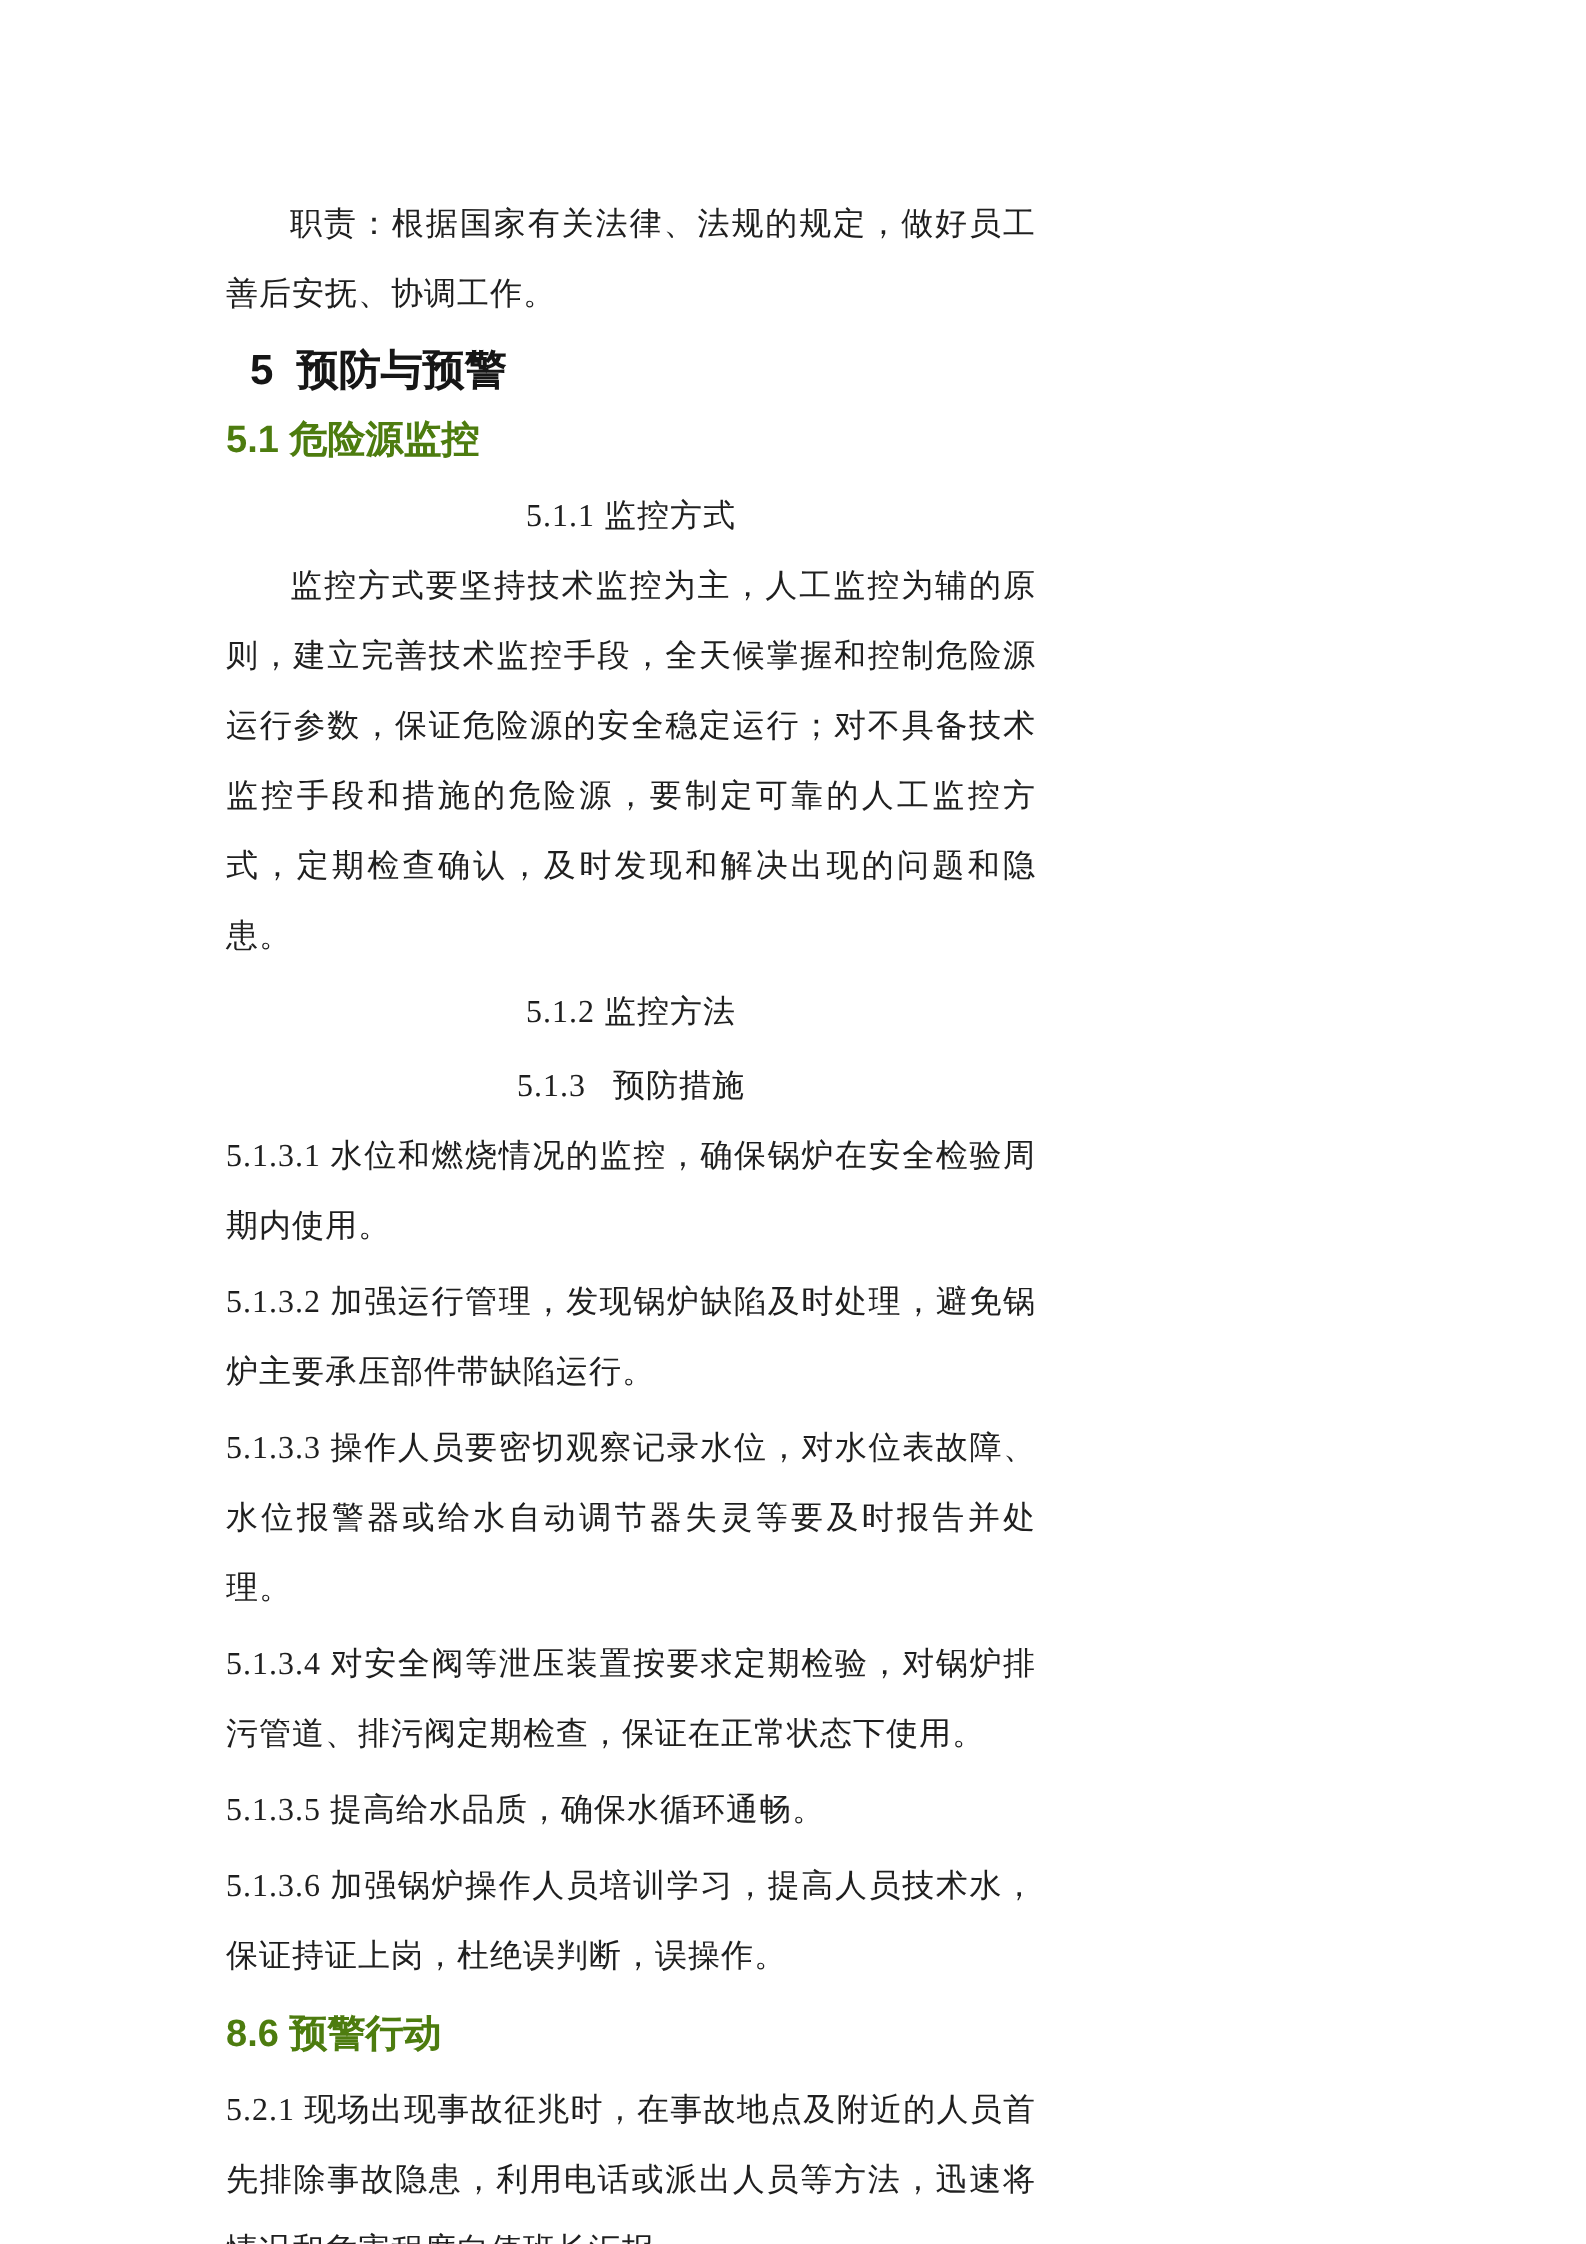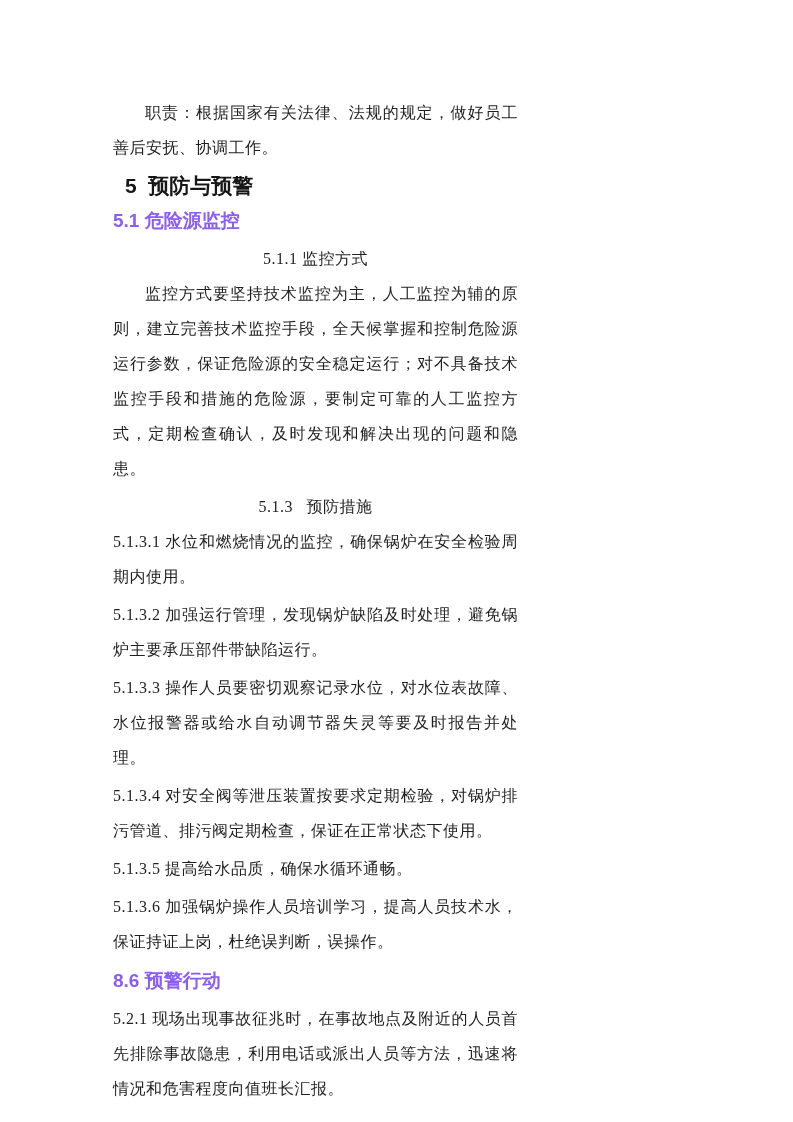--- a/index.html
+++ b/index.html
@@ -45,33 +45,34 @@
     white-space: pre-wrap;
     color: #161616;
   }
   .heading-2 {
     font-family: "Liberation Sans", sans-serif;
     font-weight: bold;
     font-size: 19px;
     line-height: 24px;
     margin: 10px 0 8px 0;
     white-space: pre-wrap;
-    color: #8b5cf6;
+    color: #4d7c0f;
   }
 </style>
 </head>
 <body>
 
 <div class="page">
   <div>
       <p class="para indent">职责：根据国家有关法律、法规的规定，做好员工善后安抚、协调工作。</p>
       <h1 class="heading-1">5  预防与预警</h1>
       <h2 class="heading-2">5.1 危险源监控</h2>
       <p class="para heading-3">5.1.1 监控方式</p>
       <p class="para indent">监控方式要坚持技术监控为主，人工监控为辅的原则，建立完善技术监控手段，全天候掌握和控制危险源运行参数，保证危险源的安全稳定运行；对不具备技术监控手段和措施的危险源，要制定可靠的人工监控方式，定期检查确认，及时发现和解决出现的问题和隐患。</p>
+      <p class="para heading-3">5.1.2 监控方法</p>
       <p class="para heading-3">5.1.3   预防措施</p>
       <p class="para clause">5.1.3.1 水位和燃烧情况的监控，确保锅炉在安全检验周期内使用。</p>
       <p class="para clause">5.1.3.2 加强运行管理，发现锅炉缺陷及时处理，避免锅炉主要承压部件带缺陷运行。</p>
       <p class="para clause">5.1.3.3 操作人员要密切观察记录水位，对水位表故障、水位报警器或给水自动调节器失灵等要及时报告并处理。</p>
       <p class="para clause">5.1.3.4 对安全阀等泄压装置按要求定期检验，对锅炉排污管道、排污阀定期检查，保证在正常状态下使用。</p>
       <p class="para clause">5.1.3.5 提高给水品质，确保水循环通畅。</p>
       <p class="para clause">5.1.3.6 加强锅炉操作人员培训学习，提高人员技术水，保证持证上岗，杜绝误判断，误操作。</p>
       <h2 class="heading-2">8.6 预警行动</h2>
       <p class="para clause">5.2.1 现场出现事故征兆时，在事故地点及附近的人员首先排除事故隐患，利用电话或派出人员等方法，迅速将情况和危害程度向值班长汇报。</p>
     </div>

